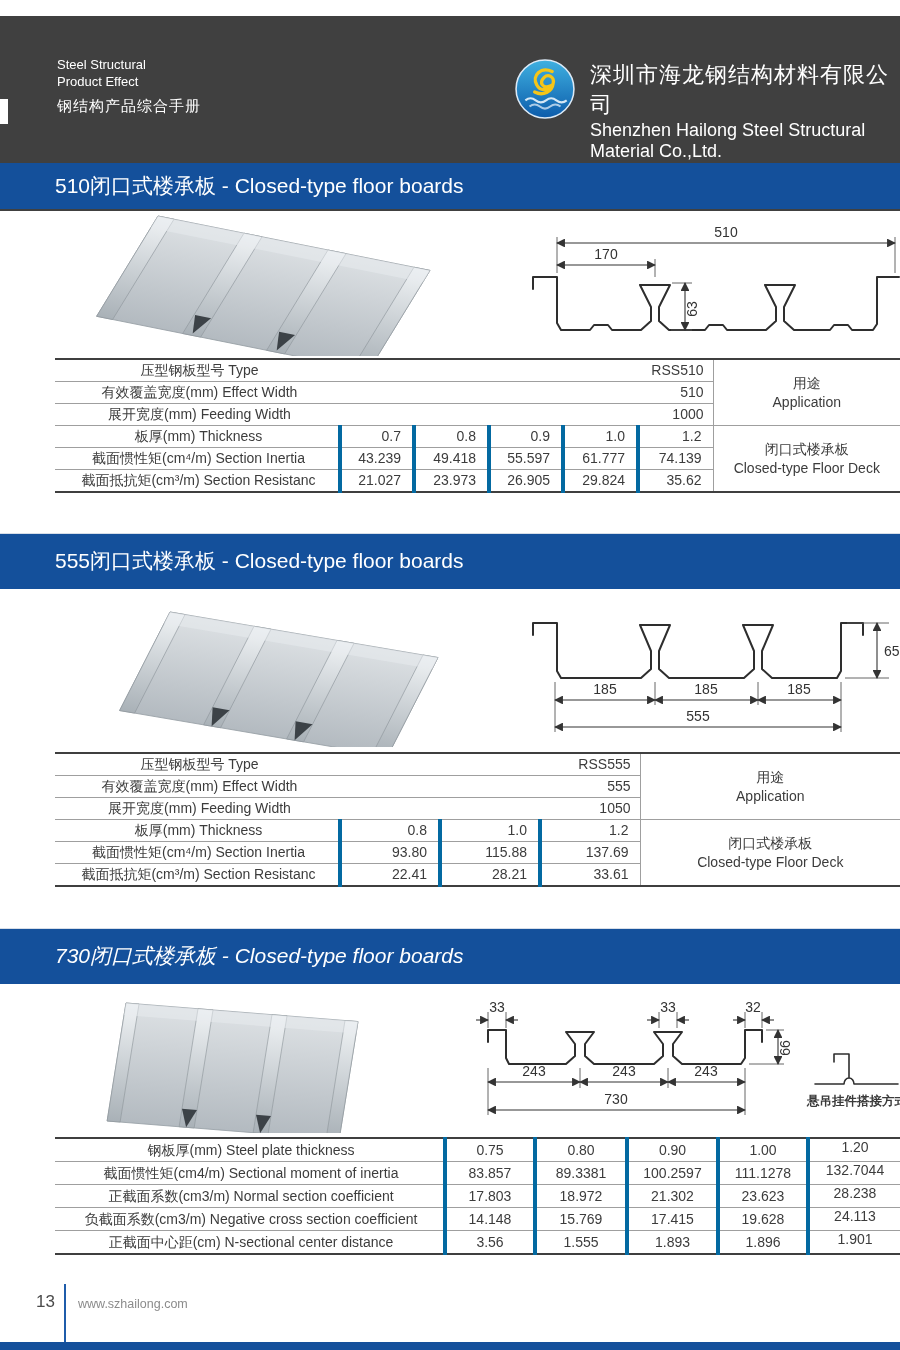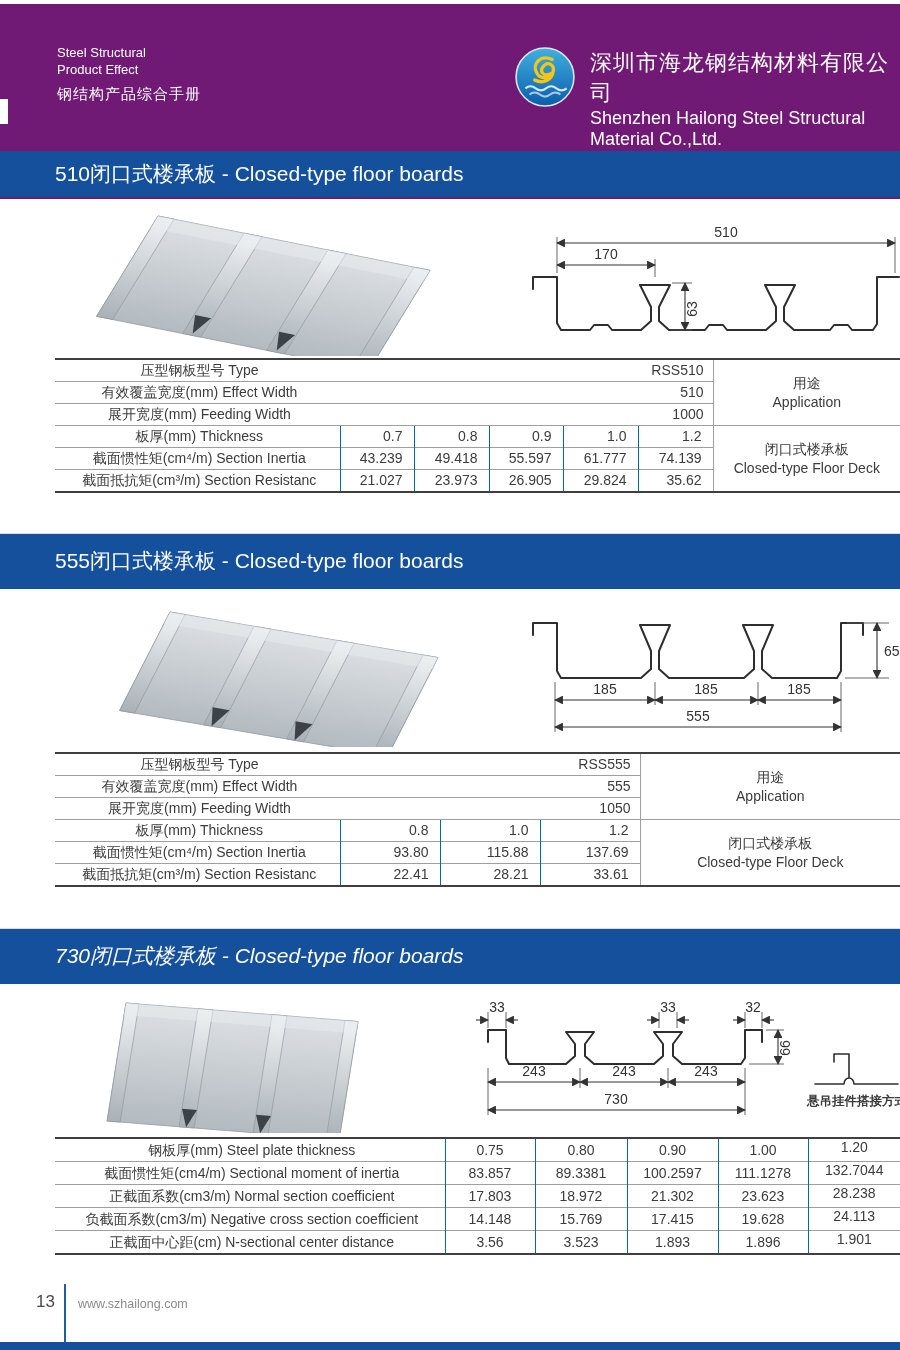--- a/index.html
+++ b/index.html
@@ -1,20 +1,20 @@
 <!DOCTYPE html>
 <html><head>
 <meta charset="utf-8">
 <style>
   html,body{margin:0;padding:0;}
   body{width:900px;height:1350px;position:relative;background:#fff;
        font-family:"Liberation Sans",sans-serif;overflow:hidden;}
   .abs{position:absolute;}
   
-  .header{left:0;top:4px;width:900px;height:195px;background:#701a75;}
+  .header{left:0;top:16px;width:900px;height:195px;background:#404040;}
   .edge-notch{left:0;top:99px;width:8px;height:25px;background:#fff;}
   .h-left{left:57px;top:40px;color:#fff;}
   .h-left .en{font-size:13px;line-height:17px;}
   .h-left .cn{font-size:15px;margin-top:7px;letter-spacing:1px;}
   .logo{left:514px;top:42px;}
   .company{left:590px;top:44px;color:#fff;}
   .company .cn{font-size:22px;font-weight:normal;letter-spacing:1px;}
   .company .en{font-size:18px;margin-top:0;}
   
   .band{left:0;width:900px;height:55px;background:#14509b;border-top:1px solid #d7dee8;}
@@ -24,21 +24,21 @@
   .band1 .t{line-height:46px;}
   
   table.spec{border-collapse:collapse;table-layout:fixed;position:absolute;
              border-top:2px solid #3f3f3f;border-bottom:2px solid #3f3f3f;}
   .spec td{font-size:14px;color:#3c3c3c;height:21px;padding:0;line-height:1.15;
            white-space:nowrap;overflow:hidden;vertical-align:middle;}
   .spec tr+tr td{border-top:1px solid #9f9f9f;}
   .spec td.lbl{padding-left:4px;text-align:center;}
   .spec td.val{text-align:right;padding-right:11px;}
   .spec td.info{padding-right:9px;}
-  .spec td.v{border-left:1px solid #0369a1;}
+  .spec td.v{border-left:4px solid #0369a1;}
   .spec td.app{border-left:1px solid #9f9f9f;text-align:center;color:#3c3c3c;}
   .spec td.app div{line-height:19px;}
   .t3 td{height:22px;}
   .t3 td.val{text-align:center;padding-right:0;}
   .t3 .nudge{display:inline-block;transform:translateY(-3px);}
   
   svg text{font-family:"Liberation Sans",sans-serif;fill:#333;font-size:14px;}
   svg .note{font-size:12.5px;font-weight:bold;fill:#3a3a3a;}
   .prof{fill:none;stroke:#2e2e2e;stroke-width:2;stroke-linejoin:round;stroke-linecap:round;}
   .dim{stroke:#333;stroke-width:1.1;fill:none;}
@@ -386,21 +386,21 @@
     <td class="lbl">负截面系数(cm3/m) Negative cross section coefficient</td>
     <td class="val v">14.148</td>
     <td class="val v">15.769</td>
     <td class="val v">17.415</td>
     <td class="val v">19.628</td>
     <td class="val v"><span class="nudge">24.113</span></td>
   </tr>
   <tr>
     <td class="lbl">正截面中心距(cm) N-sectional center distance</td>
     <td class="val v">3.56</td>
-    <td class="val v">3.523</td>
+    <td class="val v">1.555</td>
     <td class="val v">1.893</td>
     <td class="val v">1.896</td>
     <td class="val v"><span class="nudge">1.901</span></td>
   </tr>
 </tbody>
   </table>
 
 <div class="abs pageno">13</div>
 <div class="abs fline"></div>
 <div class="abs url">www.szhailong.com</div>

